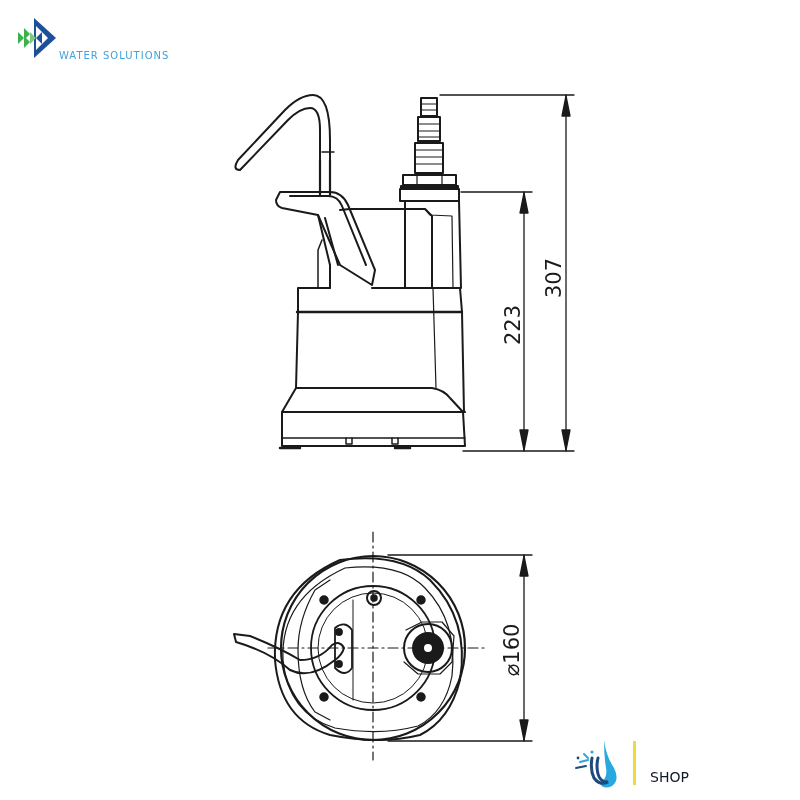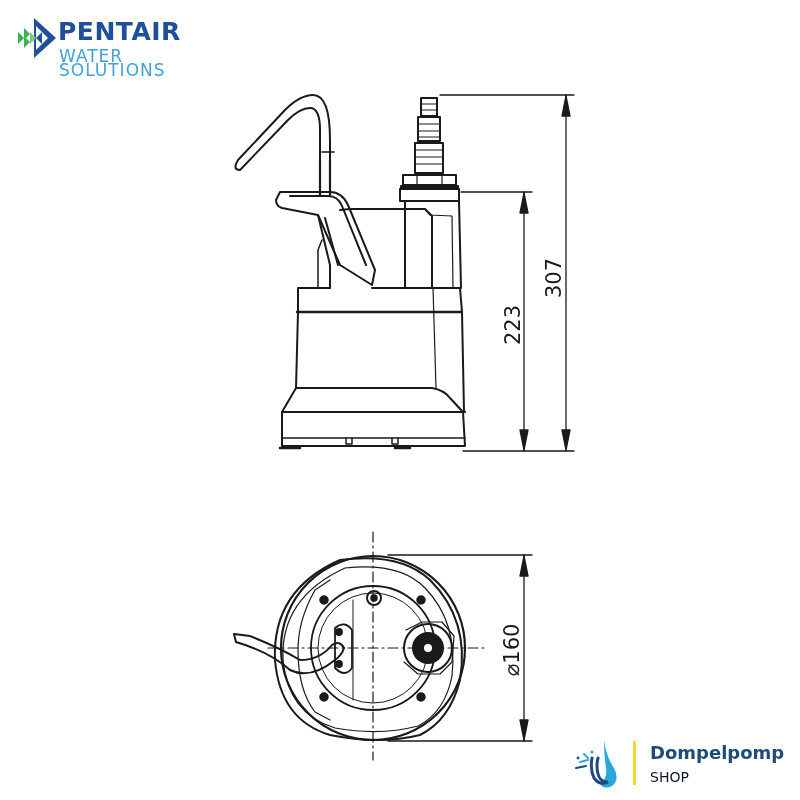--- a/index.html
+++ b/index.html
@@ -1,20 +1,20 @@
 <!DOCTYPE html>
 <html><head>
 <meta charset="utf-8">
 <style>
   html, body { margin: 0; padding: 0; background: #ffffff; }
   body { width: 800px; height: 800px; position: relative; overflow: hidden; font-family: "Liberation Sans", sans-serif; }
   .logo-pentair { position: absolute; left: 16px; top: 14px; width: 190px; height: 56px; }
   .pentair-mark { position: absolute; left: 0; top: 2px; width: 40px; height: 44px; }
   .pentair-name { position: absolute; left: 42px; top: 4px; font-family: "DejaVu Sans", sans-serif; font-weight: bold; font-size: 25px; letter-spacing: 0.5px; color: #1d4f9b; line-height: 28px; }
-  .pentair-sub { position: absolute; left: 43px; top: 35px; font-family: "DejaVu Sans", sans-serif; font-size: 17px; letter-spacing: 1px; color: #43a2da; line-height: 14px; }
+  .pentair-sub { position: absolute; left: 43px; top: 35px; font-family: "DejaVu Sans", sans-serif; font-size: 10px; letter-spacing: 1px; color: #43a2da; line-height: 14px; text-align: center; }
   .drawing { position: absolute; left: 0; top: 0; width: 800px; height: 800px; }
   .dim-text { font-family: "DejaVu Sans", sans-serif; font-size: 21px; fill: #1a1a1a; }
   .logo-shop { position: absolute; left: 570px; top: 736px; width: 225px; height: 56px; }
   .shop-mark { position: absolute; left: 0; top: 0; width: 56px; height: 54px; }
   .shop-divider { position: absolute; left: 63px; top: 5px; width: 3px; height: 44px; background: #f0da3a; }
   .shop-name { position: absolute; left: 80px; top: 6px; font-family: "DejaVu Sans", sans-serif; font-weight: bold; font-size: 18px; color: #1e4a7c; line-height: 22px; }
   .shop-sub { position: absolute; left: 80px; top: 32px; font-family: "DejaVu Sans", sans-serif; font-size: 14px; color: #0f172a; line-height: 18px; }
 </style>
 </head>
 <body>
@@ -23,21 +23,20 @@
   <svg class="pentair-mark" viewBox="0 0 40 44">
     <polygon points="18,2 40,22 18,42" fill="#1d4f9b"></polygon>
     <polygon points="2,16 8,22 2,28" fill="#3bb34a"></polygon>
     <polygon points="8,12 14,18 8,24" fill="#3bb34a"></polygon>
     <polygon points="8,20 14,26 8,32" fill="#3bb34a"></polygon>
     <polygon points="14,16 20,22 14,28" fill="#7dc97e"></polygon>
     <polygon points="20,10 26,16 20,22" fill="#ffffff"></polygon>
     <polygon points="20,22 26,28 20,34" fill="#ffffff"></polygon>
     <polygon points="26,16 32,22 26,28" fill="#ffffff"></polygon>
   </svg>
-  <div class="pentair-name">PENTAIR</div>
   <div class="pentair-sub">WATER SOLUTIONS</div>
 </div>
 
 <svg class="drawing" viewBox="0 0 800 800" fill="none" stroke="#1a1a1a" stroke-linejoin="round" stroke-linecap="round">
 
   <g>
 
     <g stroke-width="2">
       <path d="M330,160 L330,140 Q330,95 313,95 Q300,95 285,110 L238,160 Q232,170 240,170 L288,120 Q300,108 310,108 Q320,108 320,130 L320,160"></path>
       <path d="M322,152 L334,152" stroke-width="1.5"></path>
@@ -164,15 +163,14 @@
   <svg class="shop-mark" viewBox="0 0 56 54">
     <path d="M34,4 Q36,20 44,32 Q50,44 42,50 Q34,54 30,48 Q38,42 36,32 Q34,20 34,4 Z" fill="#29a8e0"></path>
     <path d="M22,22 Q20,34 24,42 Q30,50 38,46 Q30,46 28,38 Q26,30 28,22" fill="none" stroke="#1e4a7c" stroke-width="3" stroke-linecap="round"></path>
     <line x1="10" y1="26" x2="18" y2="24" stroke="#29a8e0" stroke-width="2" stroke-linecap="round"></line>
     <line x1="6" y1="32" x2="16" y2="30" stroke="#1e4a7c" stroke-width="2" stroke-linecap="round"></line>
     <line x1="14" y1="18" x2="18" y2="22" stroke="#29a8e0" stroke-width="2" stroke-linecap="round"></line>
     <circle cx="22" cy="16" r="1.6" fill="#29a8e0"></circle>
     <circle cx="8" cy="22" r="1.4" fill="#1e4a7c"></circle>
   </svg>
   <div class="shop-divider"></div>
-  <div class="shop-name">Dompelpomp</div>
   <div class="shop-sub">SHOP</div>
 </div>
 
 </body></html>

